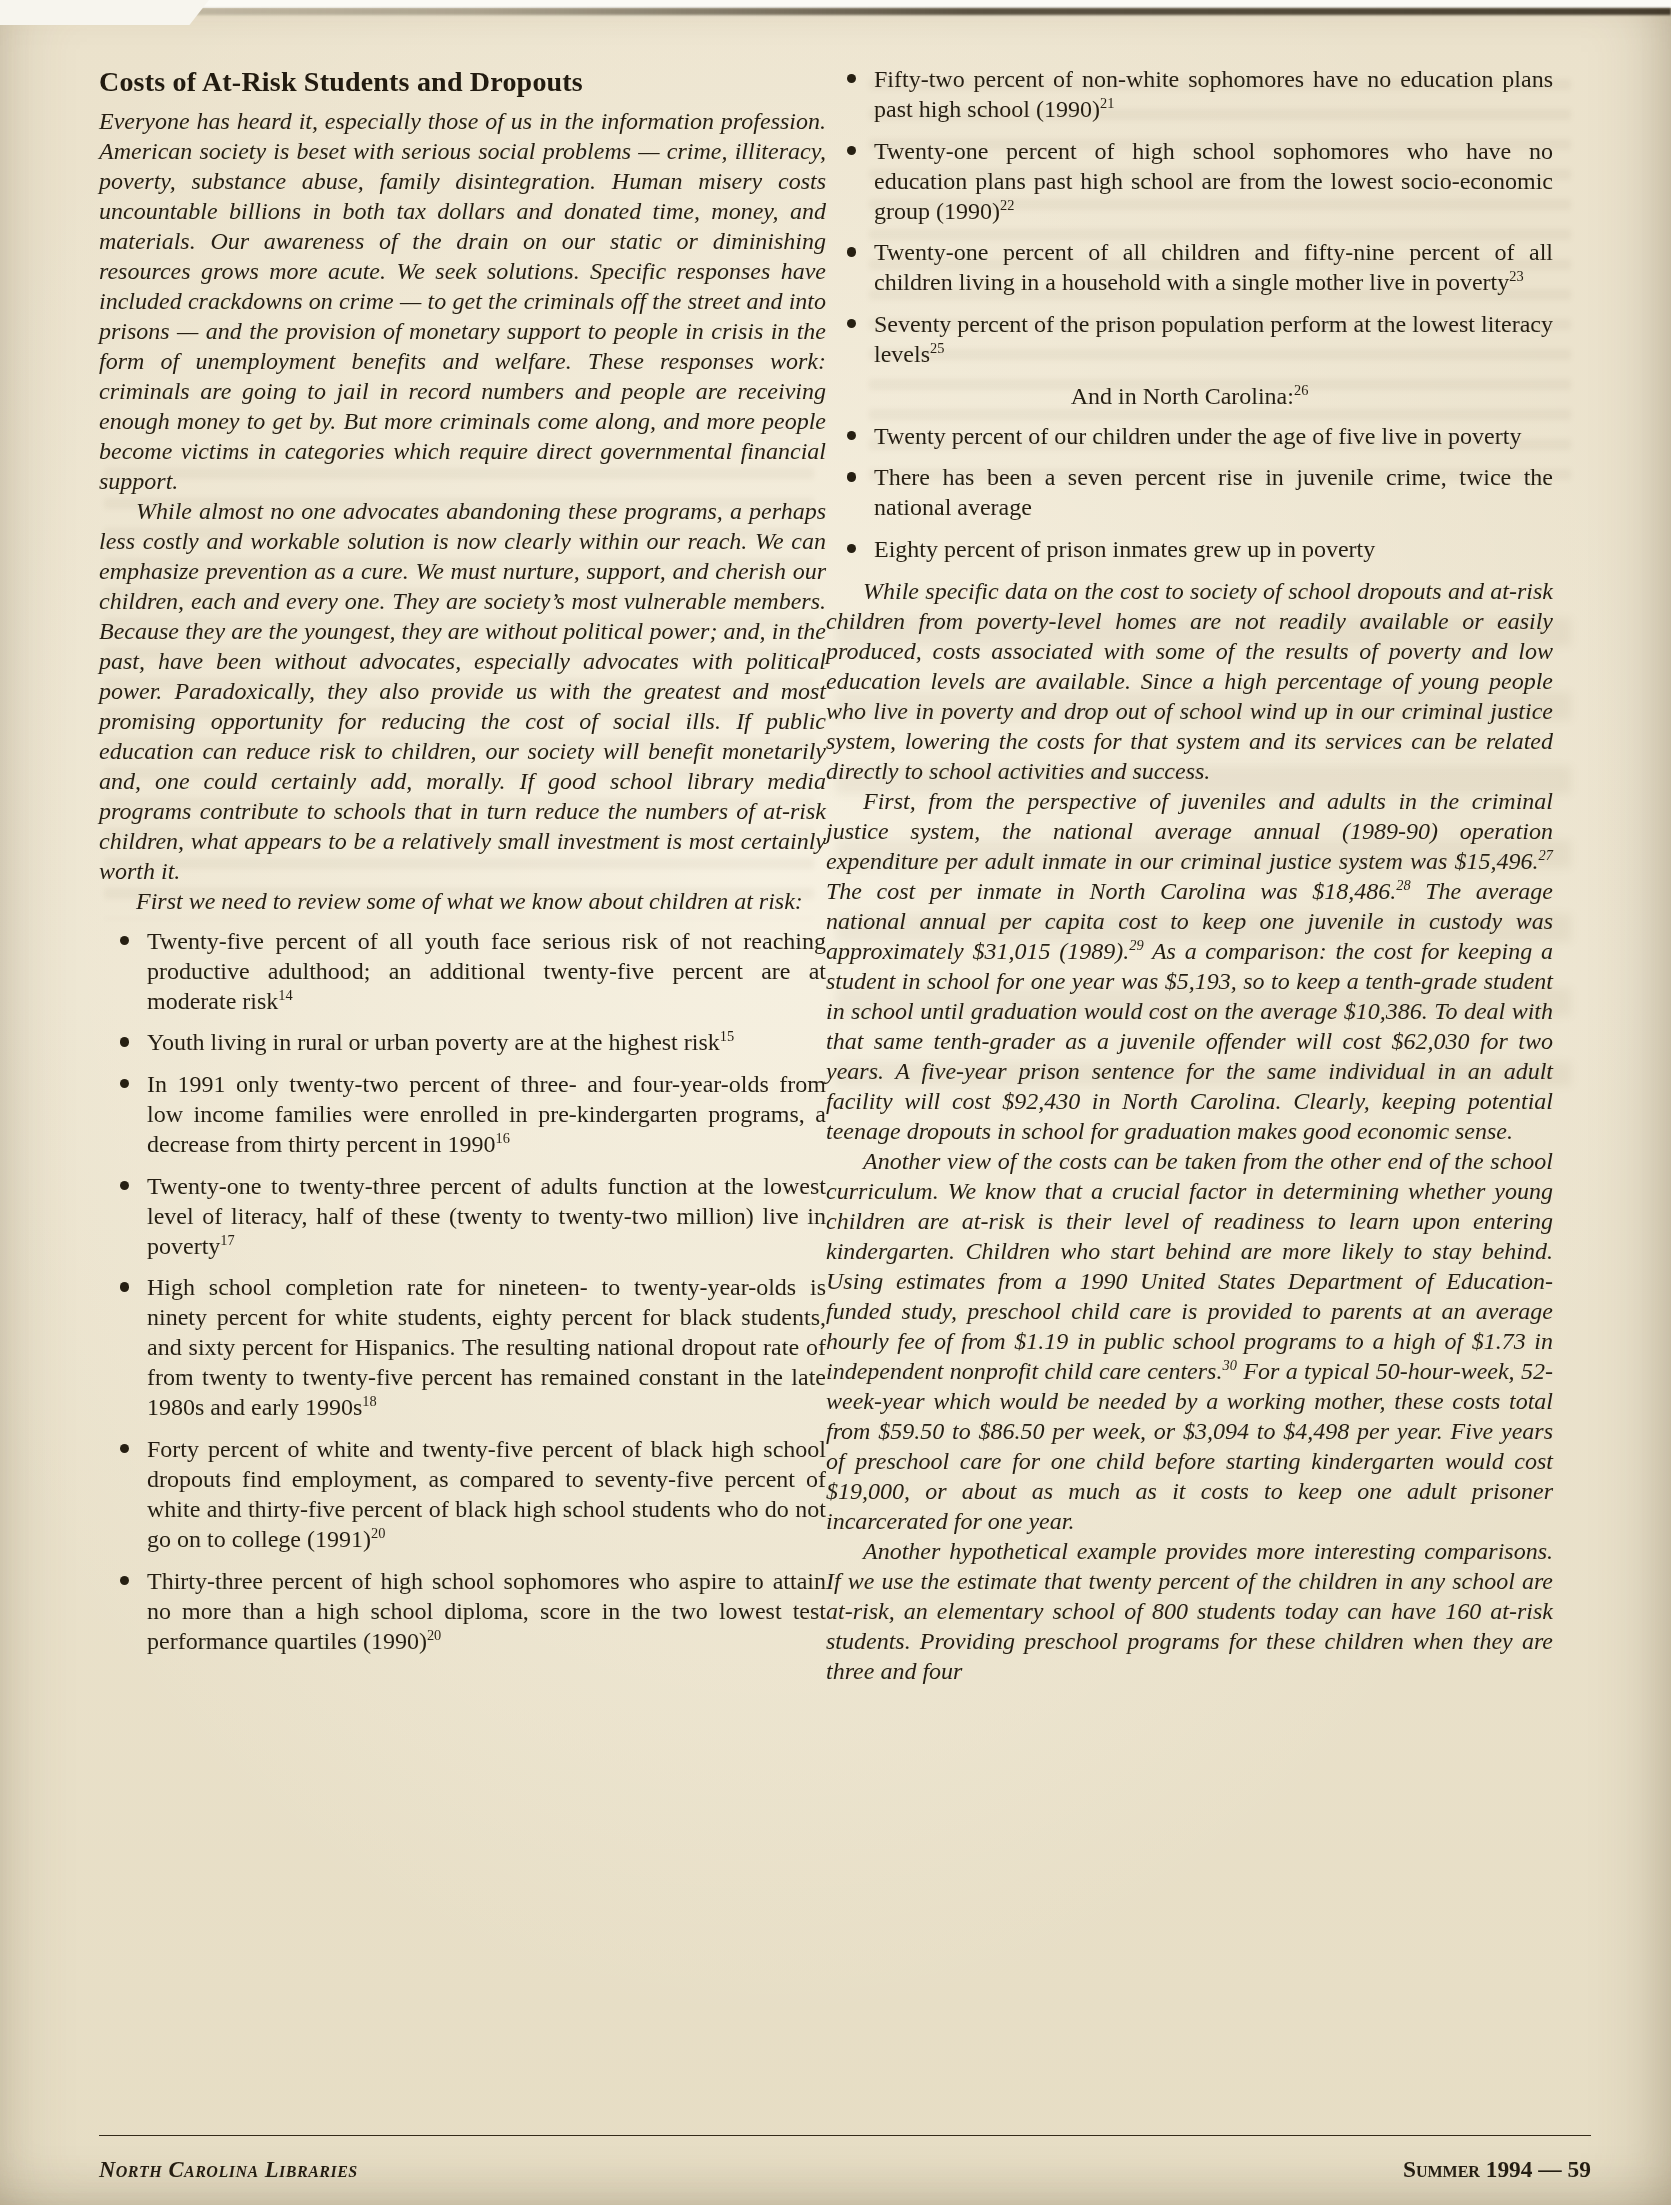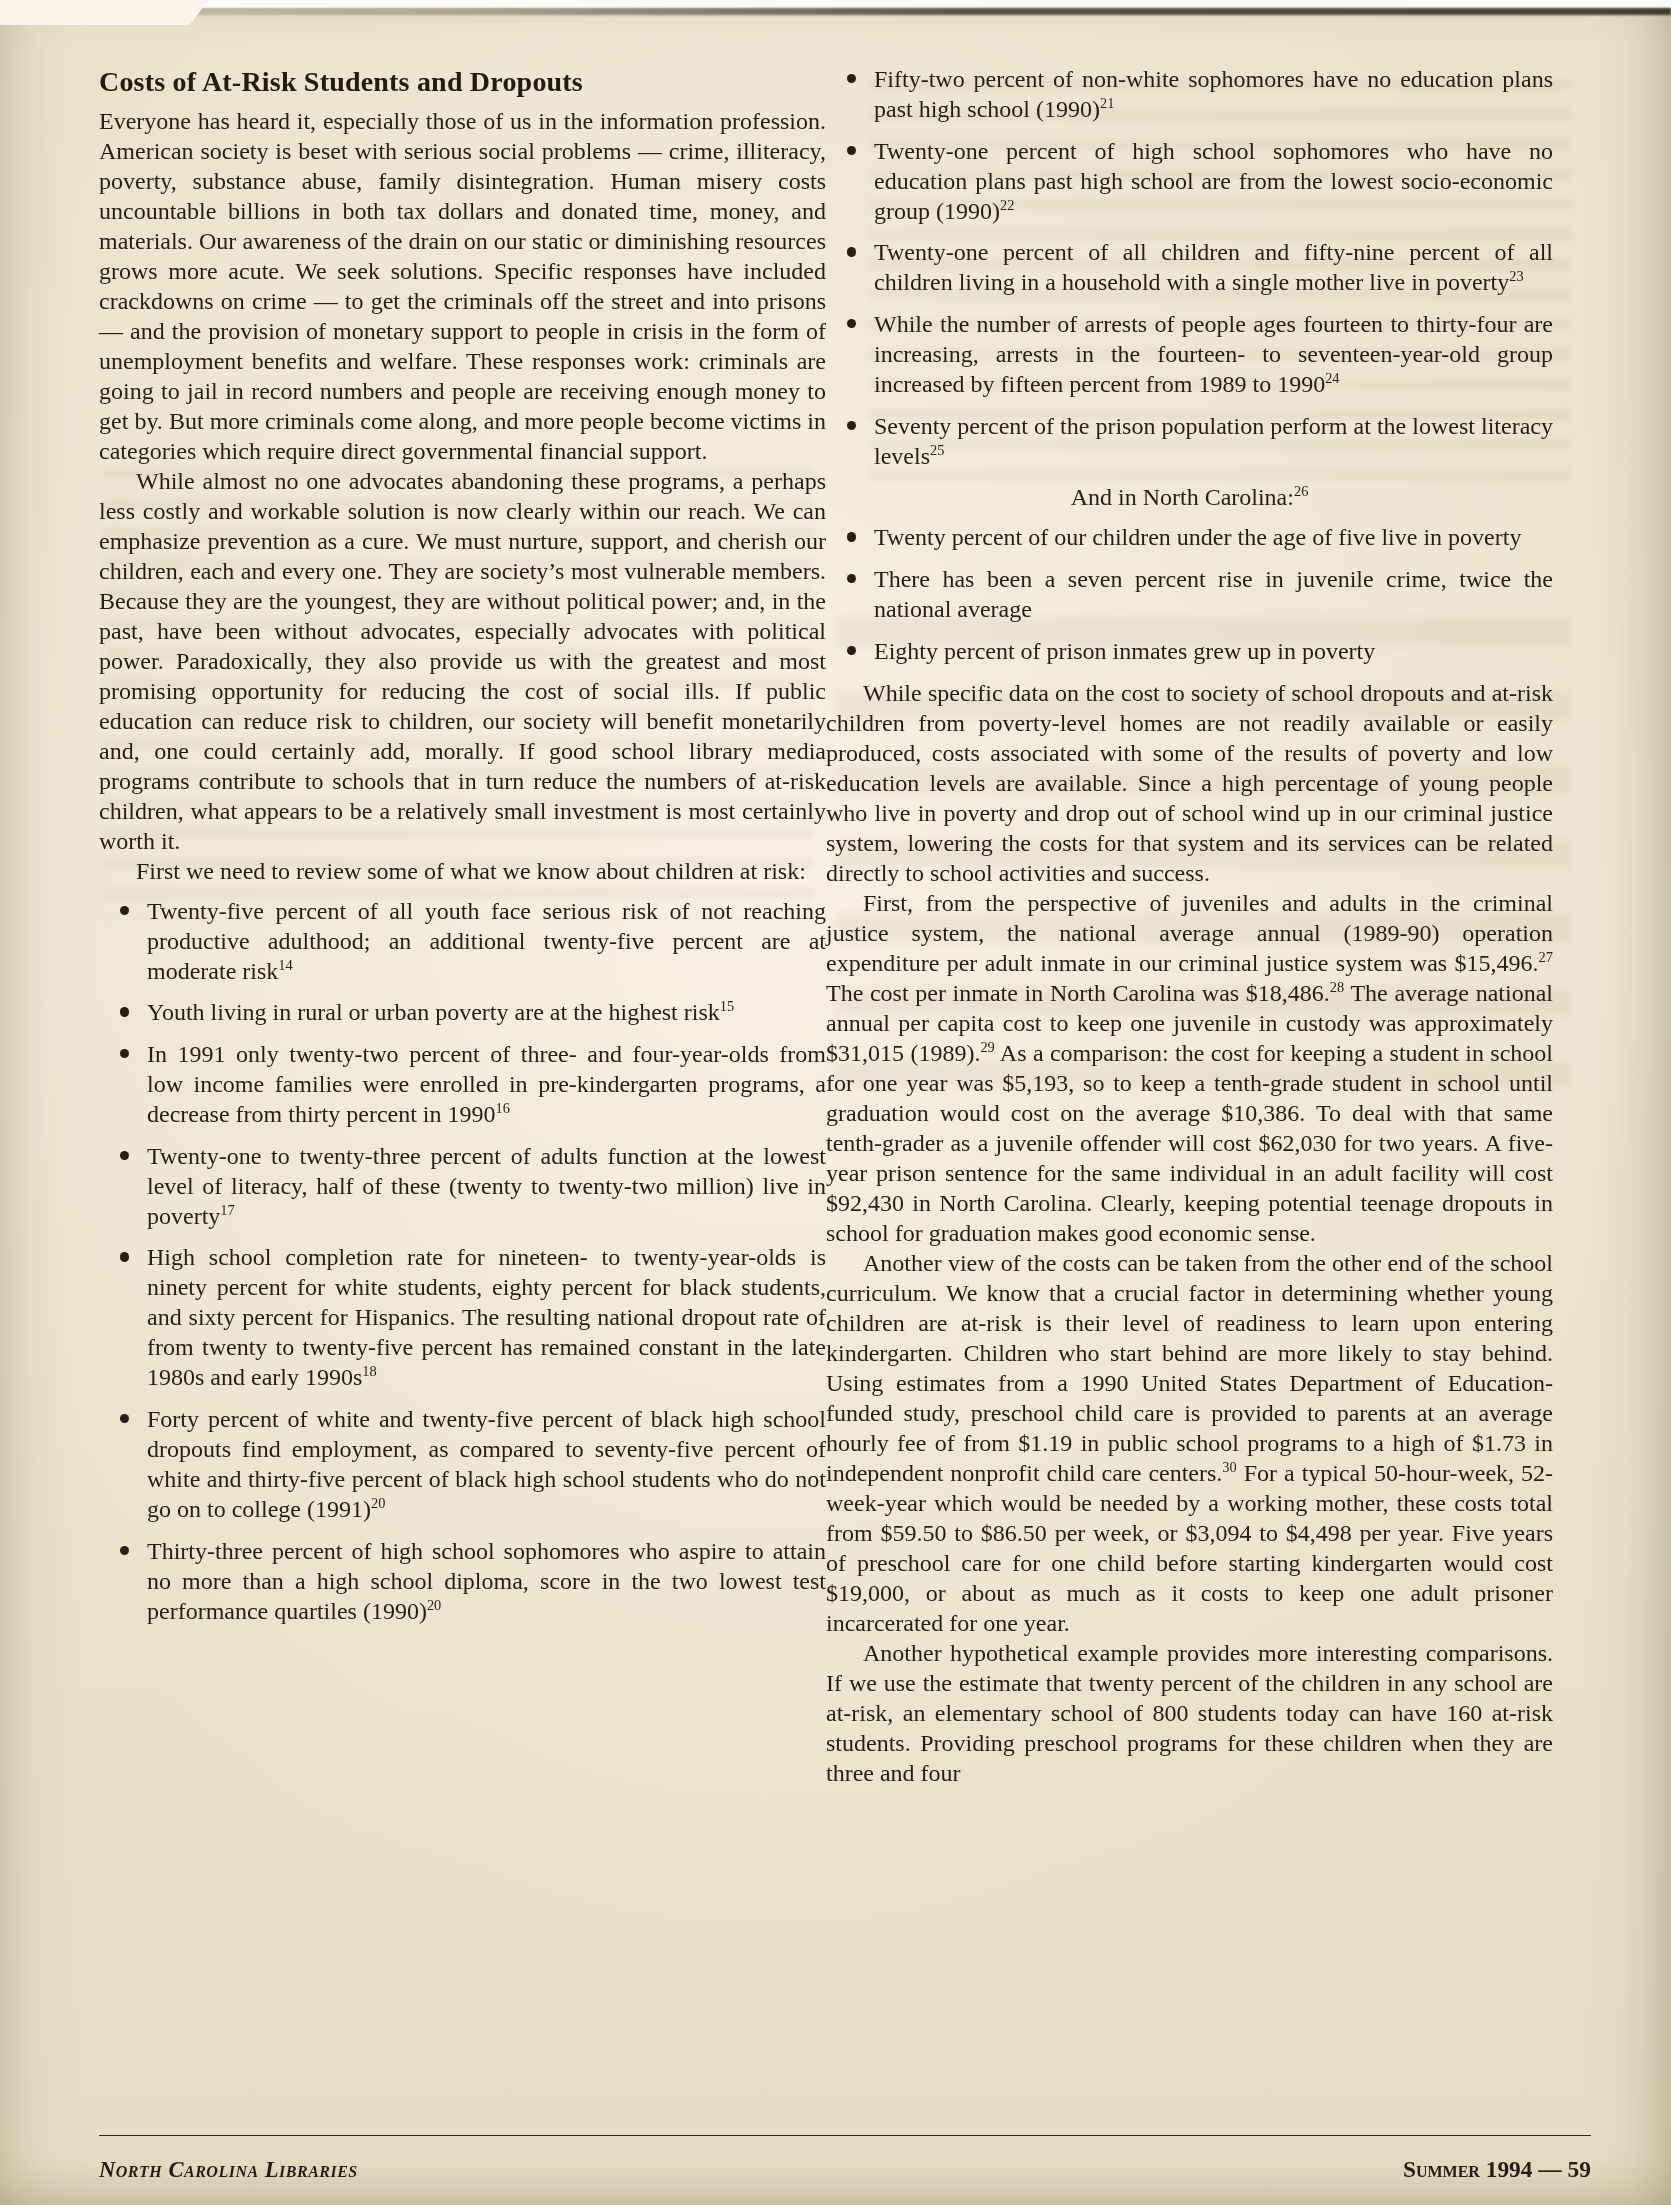--- a/index.html
+++ b/index.html
@@ -48,21 +48,21 @@
     position: absolute; top: 64px; left: 99px; width: 1492px;
     display: flex; 
   }
   .col { width: 727px; font-size: 24px; line-height: 30px; text-align: justify; }
 
   .heading {
     font-size: 28px; line-height: 35px; font-weight: bold;
     margin: 0 0 6.7px 0; letter-spacing: 0.2px; text-align: left; color: #221b10;
   }
 
-  p.para { margin: 0; text-align: justify; }
+  p.para { margin: 0; text-align: justify; font-style: italic; }
   p.para.indent { text-indent: 37px; }
 
   ul.bullets { list-style: none; margin: 10px 0 5px 0; padding: 0; }
   ul.bullets li { position: relative; margin: 0 0 11.7px 48px; text-align: justify; }
   .bullet-dot {
     position: absolute; left: -27px; top: 10px; width: 9.2px; height: 9.2px;
     border-radius: 50%; background: #261f12;
   }
 
   sup { font-size: 60%; line-height: 0; }
@@ -109,21 +109,20 @@
           <li><span class="bullet-dot"></span><span class="bullet-text">Forty percent of white and twenty-five percent of black high school dropouts find employment, as compared to seventy-five percent of white and thirty-five percent of black high school students who do not go on to college (1991)<sup>20</sup></span></li>
           <li><span class="bullet-dot"></span><span class="bullet-text">Thirty-three percent of high school sophomores who aspire to attain no more than a high school diploma, score in the two lowest test performance quartiles (1990)<sup>20</sup></span></li>
         </ul>
     </div>
 
     <div class="col col-right">
       <ul class="bullets" style="margin-top:0;">
           <li><span class="bullet-dot"></span><span class="bullet-text">Fifty-two percent of non-white sophomores have no education plans past high school (1990)<sup>21</sup></span></li>
           <li><span class="bullet-dot"></span><span class="bullet-text">Twenty-one percent of high school sophomores who have no education plans past high school are from the lowest socio-economic group (1990)<sup>22</sup></span></li>
           <li><span class="bullet-dot"></span><span class="bullet-text">Twenty-one percent of all children and fifty-nine percent of all children living in a household with a single mother live in poverty<sup>23</sup></span></li>
-          <li><span class="bullet-dot"></span><span class="bullet-text">While the number of arrests of people ages fourteen to thirty-four are increasing, arrests in the fourteen- to seventeen-year-old group increased by fifteen percent from 1989 to 1990<sup>24</sup></span></li>
           <li><span class="bullet-dot"></span><span class="bullet-text">Seventy percent of the prison population perform at the lowest literacy levels<sup>25</sup></span></li>
         </ul>
       <p class="nc-heading">And in North Carolina:<sup>26</sup></p>
       <ul class="bullets">
           <li><span class="bullet-dot"></span><span class="bullet-text">Twenty percent of our children under the age of five live in poverty</span></li>
           <li><span class="bullet-dot"></span><span class="bullet-text">There has been a seven percent rise in juvenile crime, twice the national average</span></li>
           <li><span class="bullet-dot"></span><span class="bullet-text">Eighty percent of prison inmates grew up in poverty</span></li>
         </ul>
       <div class="paras">
           <p class="para indent">While specific data on the cost to society of school dropouts and at-risk children from poverty-level homes are not readily available or easily produced, costs associated with some of the results of poverty and low education levels are available. Since a high percentage of young people who live in poverty and drop out of school wind up in our criminal justice system, lowering the costs for that system and its services can be related directly to school activities and success.</p>

